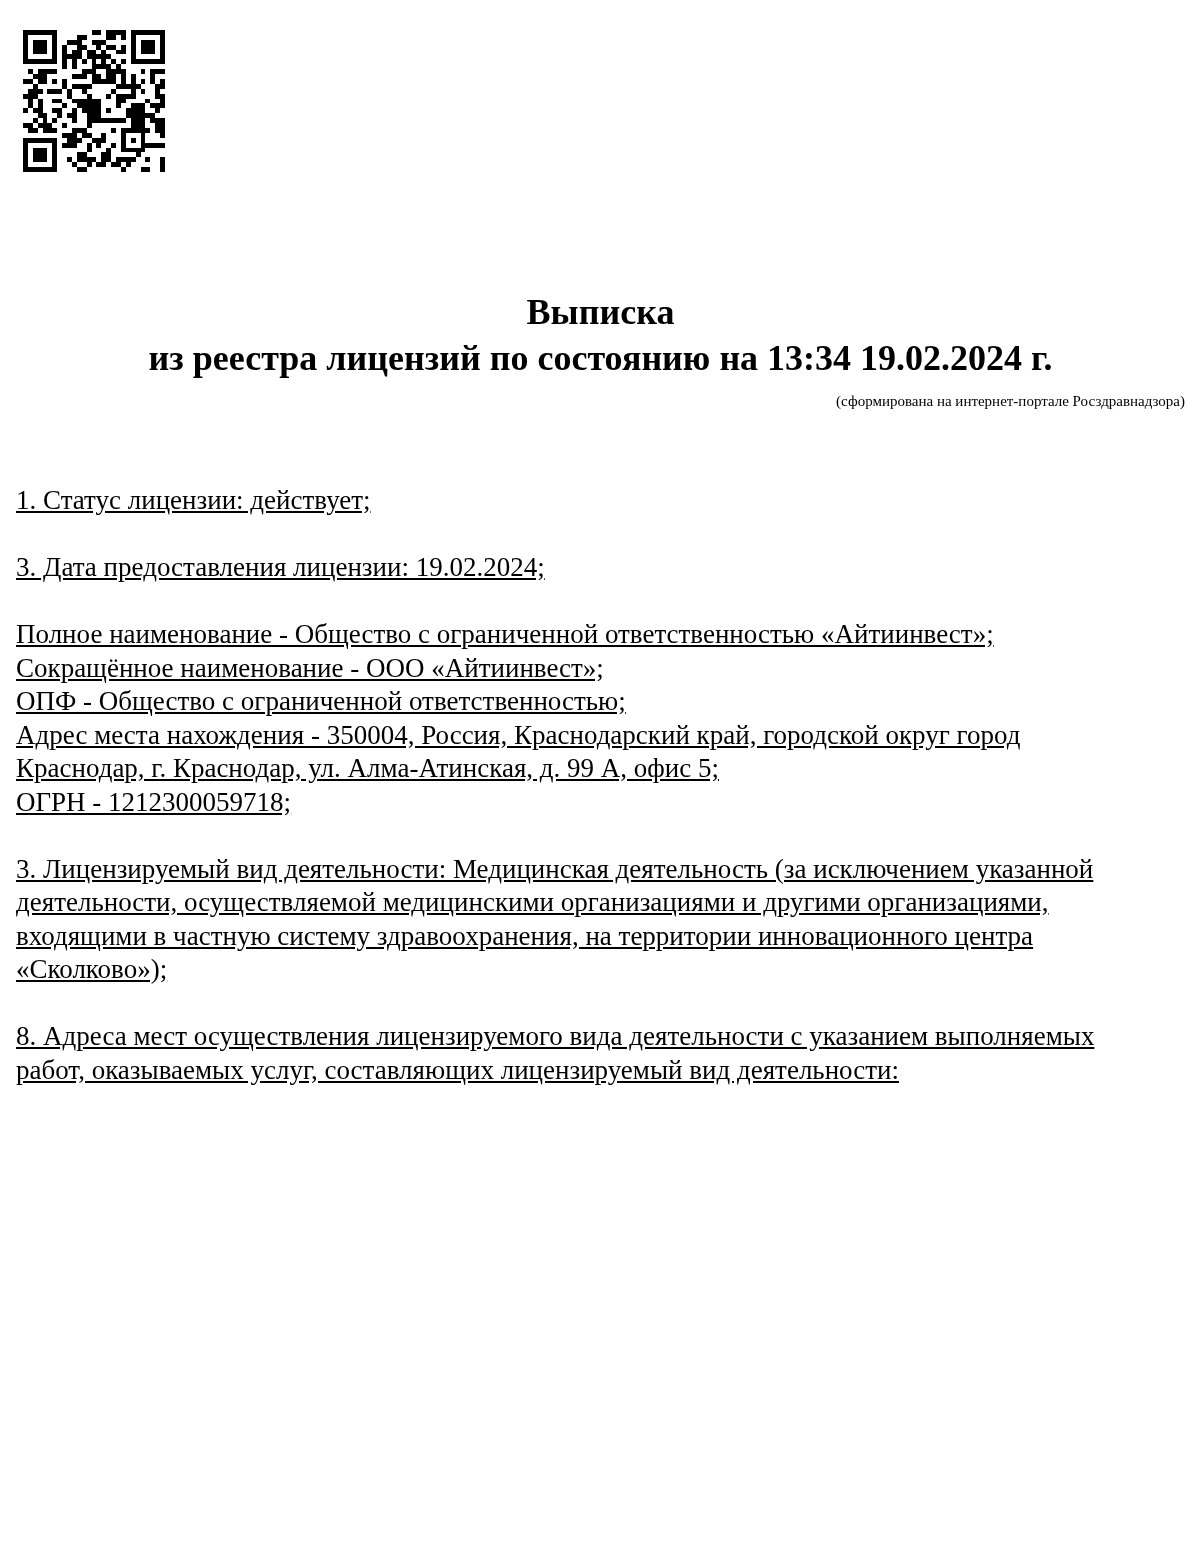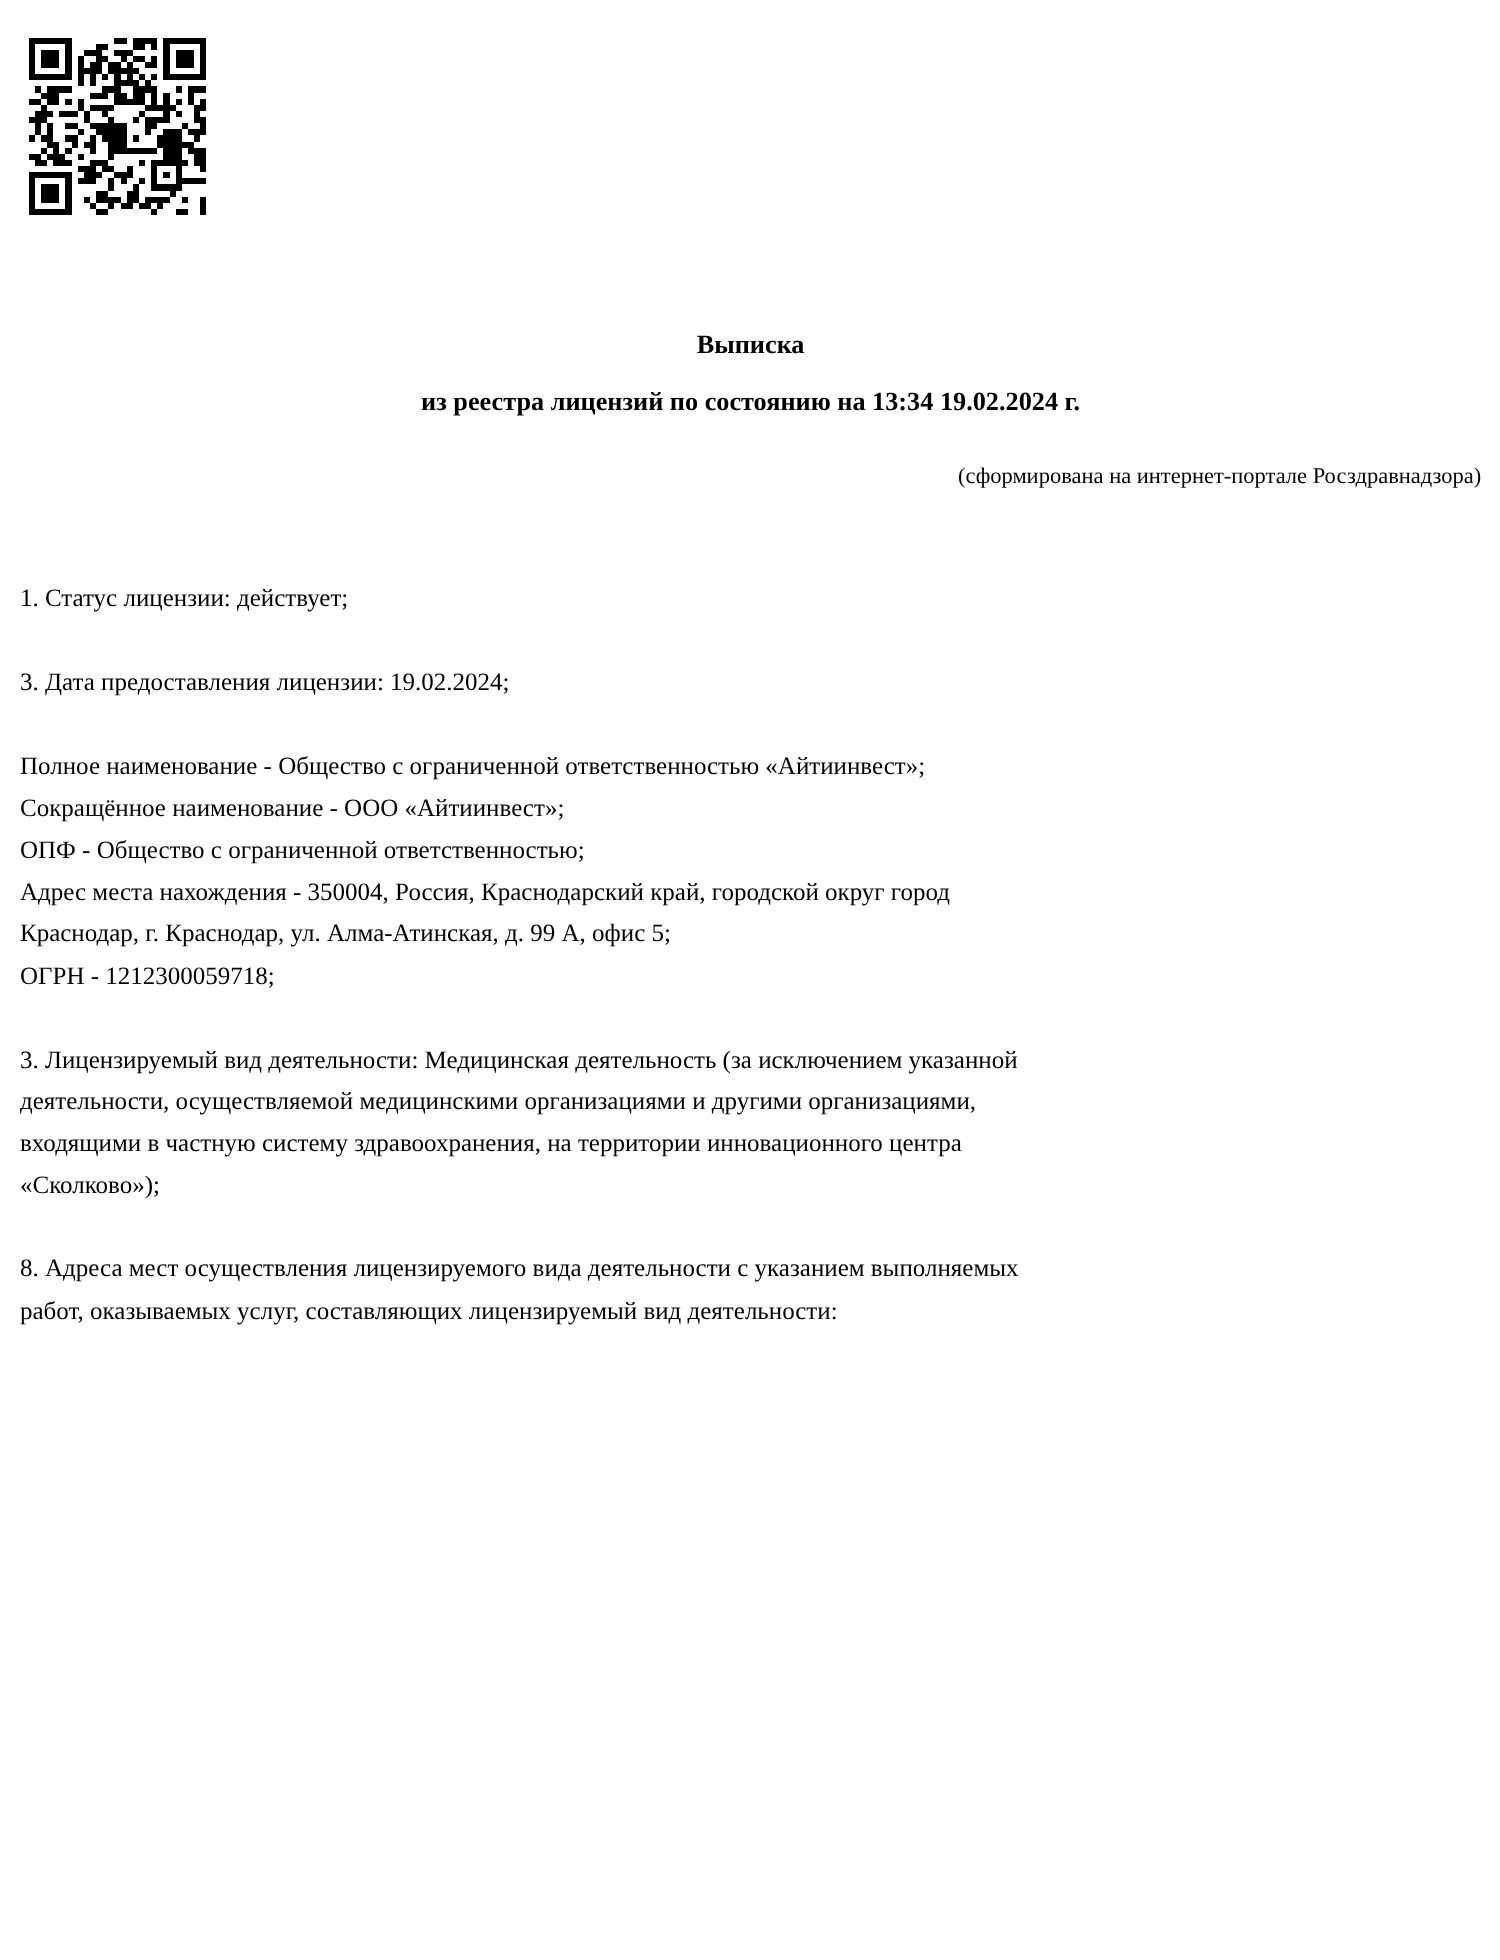--- a/index.html
+++ b/index.html
@@ -21,42 +21,43 @@
     padding: 0 15px 0 16px;
   }
   .qr {
     display: block;
     margin: 30px 0 0 7px;
     width: 142px;
     height: 142px;
   }
   .qr rect { fill: #000000; }
   .doc-title {
-    margin: 80px 0 0 0;
-    font-size: 21px;
+    margin: 117px 0 0 0;
+    font-size: 36px;
     line-height: 46px;
     font-weight: bold;
     text-align: center;
     white-space: pre-line;
   }
   .doc-subtitle {
-    margin: 20px 0 0 0;
-    font-size: 18px;
+    margin: 4px 0 0 0;
+    font-size: 15px;
     line-height: 33px;
     text-align: right;
     white-space: pre-line;
   }
   .doc-body {
     margin-top: 66px;
   }
   .doc-body p {
     margin: 0 0 33.5px 0;
-    font-size: 20px;
+    font-size: 27px;
     line-height: 33.5px;
     white-space: pre-line;
+    text-decoration: underline;
   }
 </style>
 </head>
 <body>
 
 <div class="page">
 
   <svg class="qr" id="qr-svg" viewBox="0 0 29 29" shape-rendering="crispEdges">
       <rect x="0" y="0" width="1" height="1"></rect>
       <rect x="1" y="0" width="1" height="1"></rect>

